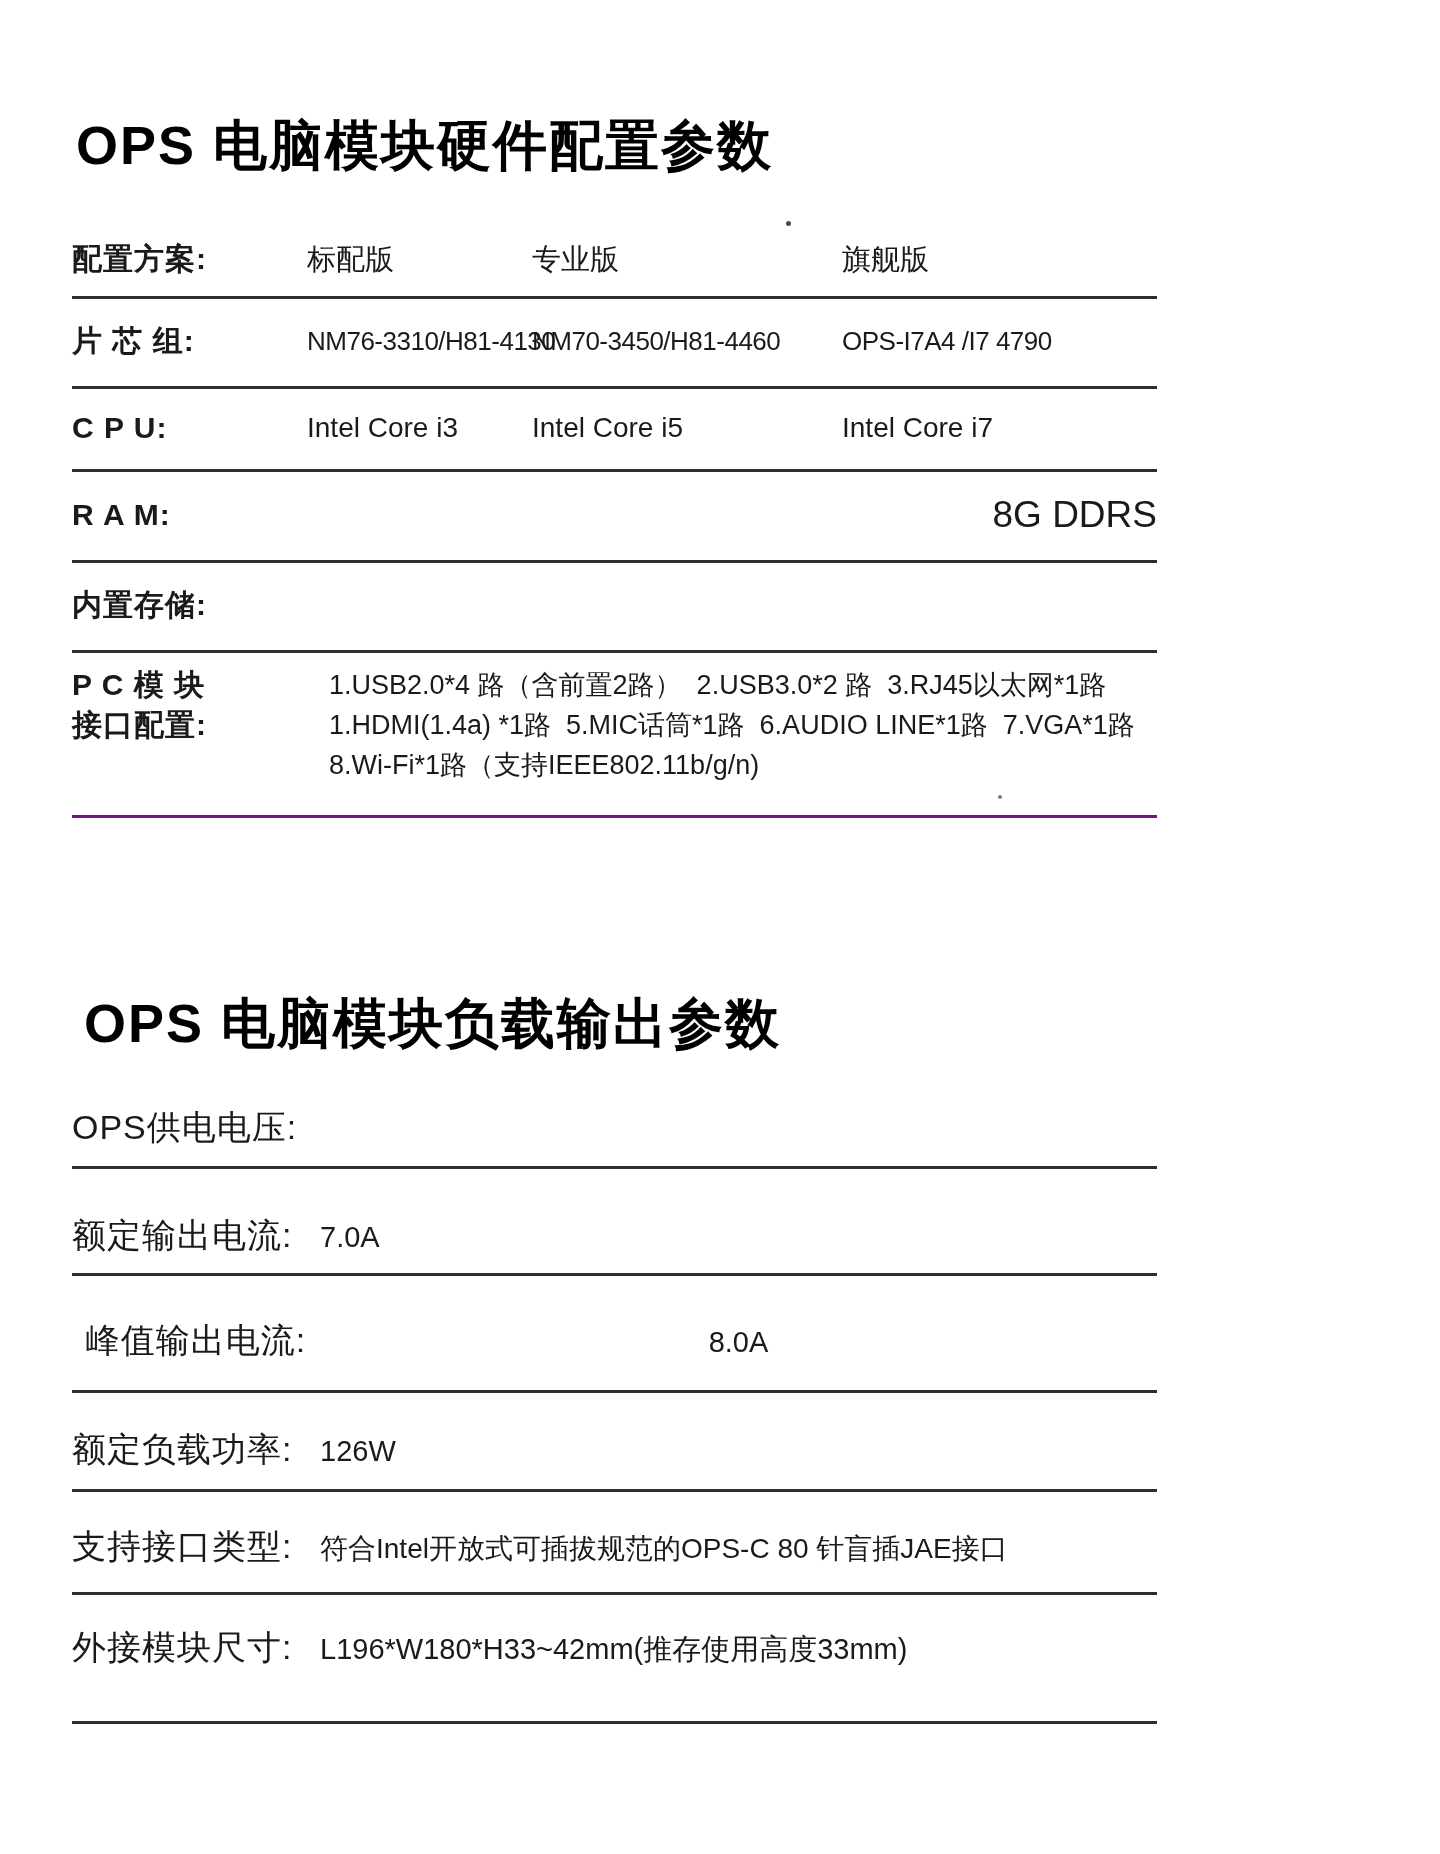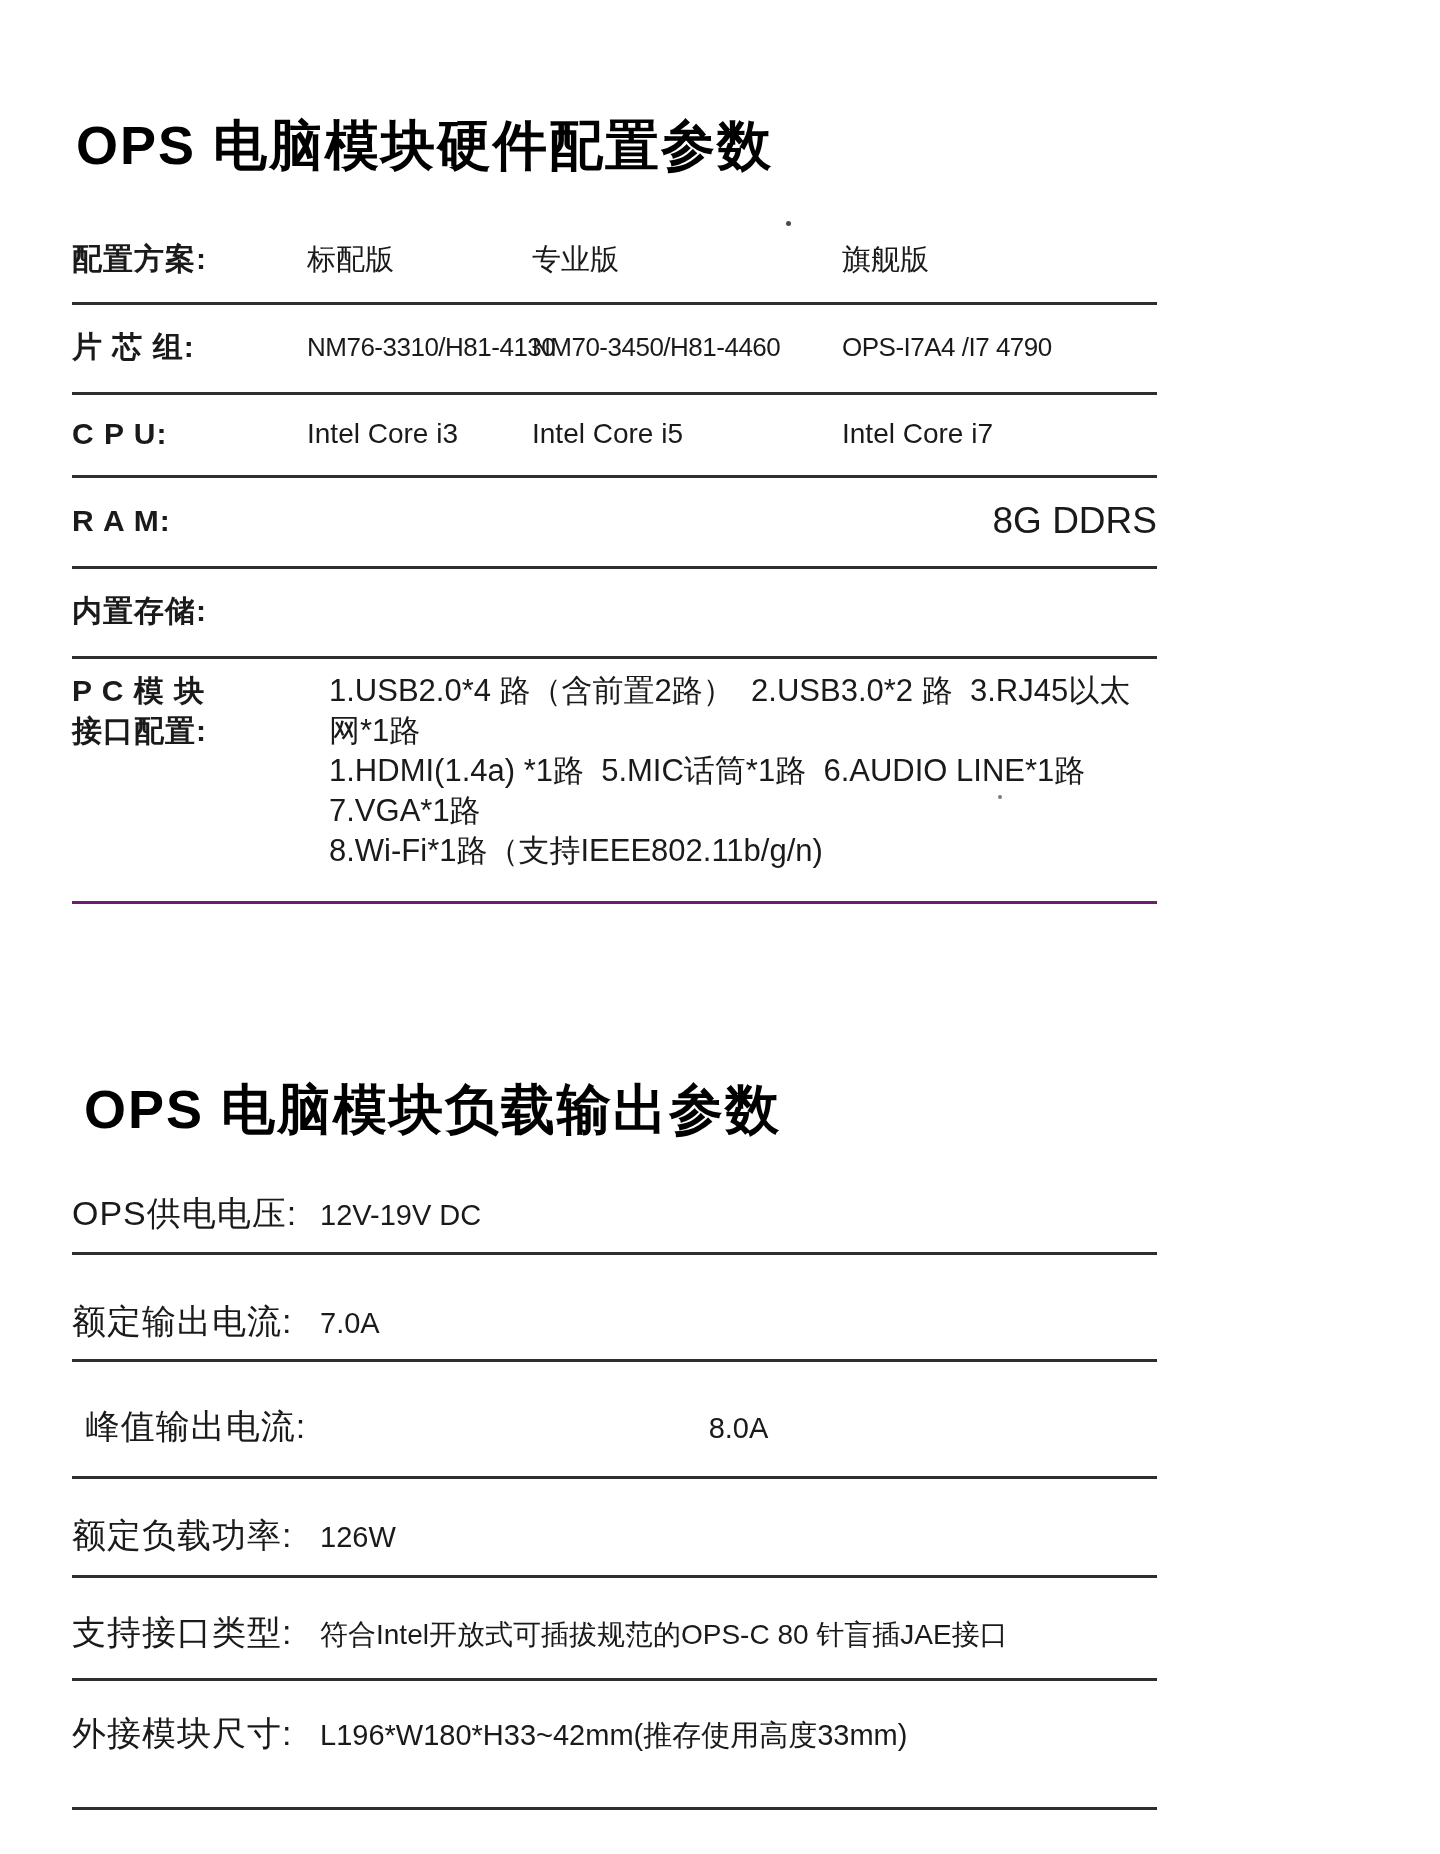--- a/index.html
+++ b/index.html
@@ -20,34 +20,34 @@
   .t2 { margin:170px 0 0 12px; }
 
   
   .t-row {
     display:grid;
     grid-template-columns:235px 225px 310px 225px 90px;
     align-items:center;
     border-bottom:3px solid #2e2e2e;
     padding:22px 0 24px;
   }
-  .t-row.head { padding:0 0 22px; }
+  .t-row.head { padding:0 0 16px; }
   .lab { font-size:30px; font-weight:700; letter-spacing:1px; white-space:nowrap; }
   .c   { font-size:28px; text-align:left; white-space:nowrap; }
   .c.small { font-size:26px; letter-spacing:-0.5px; }
   .head .c { font-size:29px; }
   .span-val { grid-column:2 / 6; text-align:right; font-size:37px; }
 
   .pc-row {
     display:grid; grid-template-columns:235px 1fr;
     border-bottom:3px solid #701a75;
     padding:12px 0 30px; align-items:start;
   }
   .pc-lab div { font-size:30px; font-weight:700; letter-spacing:1px; line-height:40px; white-space:nowrap; }
-  .pc-val div { font-size:31px; line-height:40px; padding-left:22px; white-space:pre-wrap; }
+  .pc-val div { font-size:27px; line-height:40px; padding-left:22px; white-space:pre-wrap; }
 
   
   .s2-row { display:flex; align-items:baseline; border-bottom:3px solid #2e2e2e; }
   .s2-lab { width:248px; font-size:34px; letter-spacing:1px; white-space:nowrap; flex:none; }
   .s2-val { font-size:29px; flex:1; white-space:pre-wrap; }
   .s2-val.long { font-size:28px; }
   .r1 { padding:45px 0 15px; }
   .r2 { padding:44px 0 14px; }
   .r3 { padding:42px 0 26px;text-align:center; }
   .r4 { padding:34px 0 16px; }
@@ -114,21 +114,20 @@
     </div>
 
   </div>
 
   <h1 class="sec-title t2">OPS 电脑模块负载输出参数</h1>
 
   <div>
 
     <div class="s2-row r1">
       <div class="s2-lab">OPS供电电压:</div>
-      <div class="s2-val">12V-19V DC</div>
     </div>
 
     <div class="s2-row r2">
       <div class="s2-lab">额定输出电流:</div>
       <div class="s2-val">7.0A</div>
     </div>
 
     <div class="s2-row r3">
       <div class="s2-lab">峰值输出电流:</div>
       <div class="s2-val">8.0A</div>

